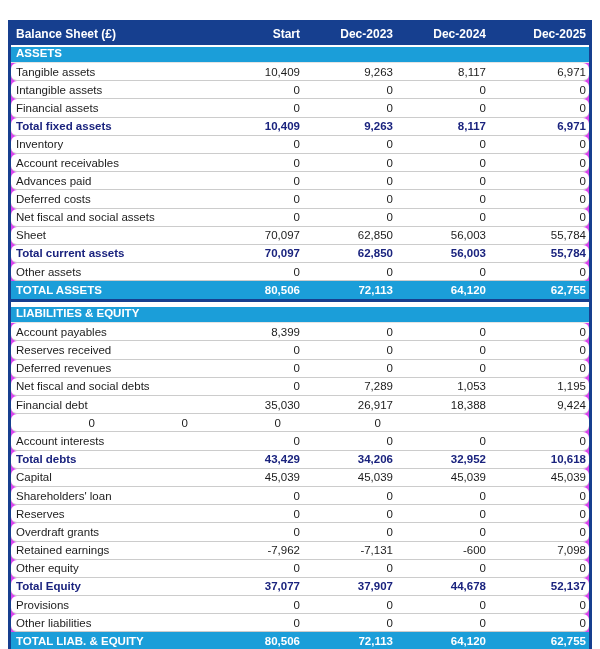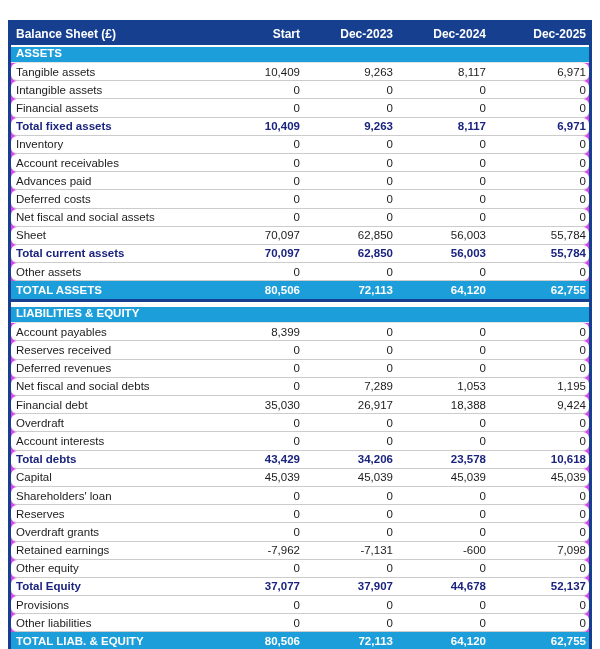--- a/index.html
+++ b/index.html
@@ -229,38 +229,37 @@
         <div class="cell-num last">1,195</div>
       </div>
       <div class="row">
         <div class="cell-label">Financial debt</div>
         <div class="cell-num">35,030</div>
         <div class="cell-num">26,917</div>
         <div class="cell-num">18,388</div>
         <div class="cell-num last">9,424</div>
       </div>
       <div class="row">
-        <div class="cell-label">Overdraft</div>
         <div class="cell-num">0</div>
         <div class="cell-num">0</div>
         <div class="cell-num">0</div>
         <div class="cell-num last">0</div>
       </div>
       <div class="row">
         <div class="cell-label">Account interests</div>
         <div class="cell-num">0</div>
         <div class="cell-num">0</div>
         <div class="cell-num">0</div>
         <div class="cell-num last">0</div>
       </div>
       <div class="row subtotal">
         <div class="cell-label">Total debts</div>
         <div class="cell-num">43,429</div>
         <div class="cell-num">34,206</div>
-        <div class="cell-num">23,578</div>
+        <div class="cell-num">32,952</div>
         <div class="cell-num last">10,618</div>
       </div>
       <div class="row">
         <div class="cell-label">Capital</div>
         <div class="cell-num">45,039</div>
         <div class="cell-num">45,039</div>
         <div class="cell-num">45,039</div>
         <div class="cell-num last">45,039</div>
       </div>
       <div class="row">

